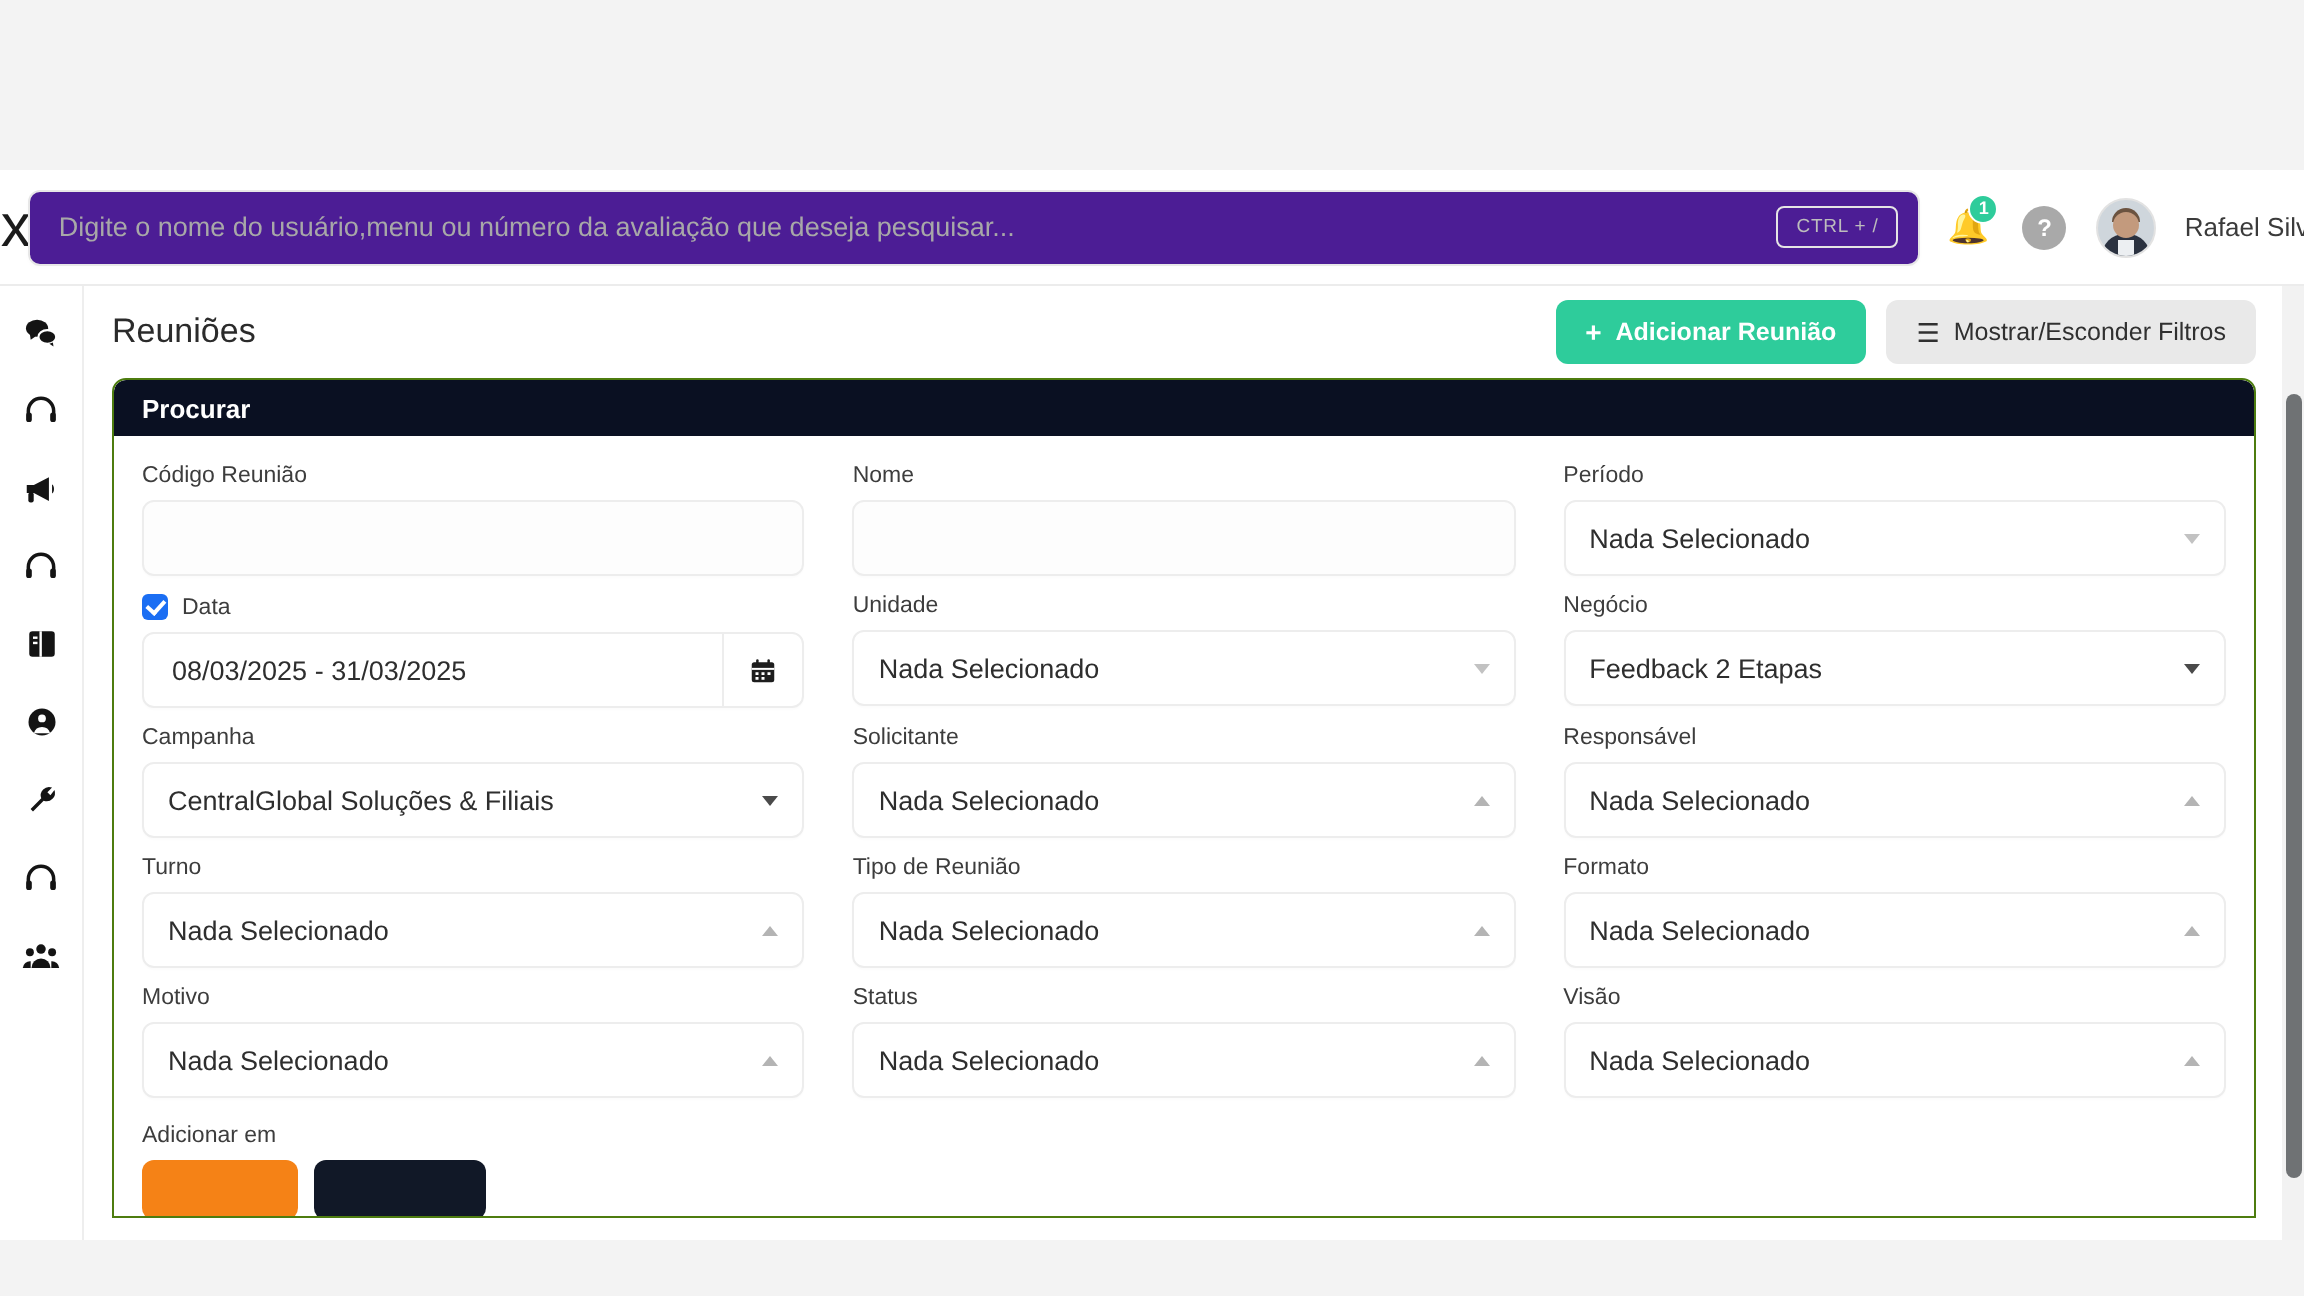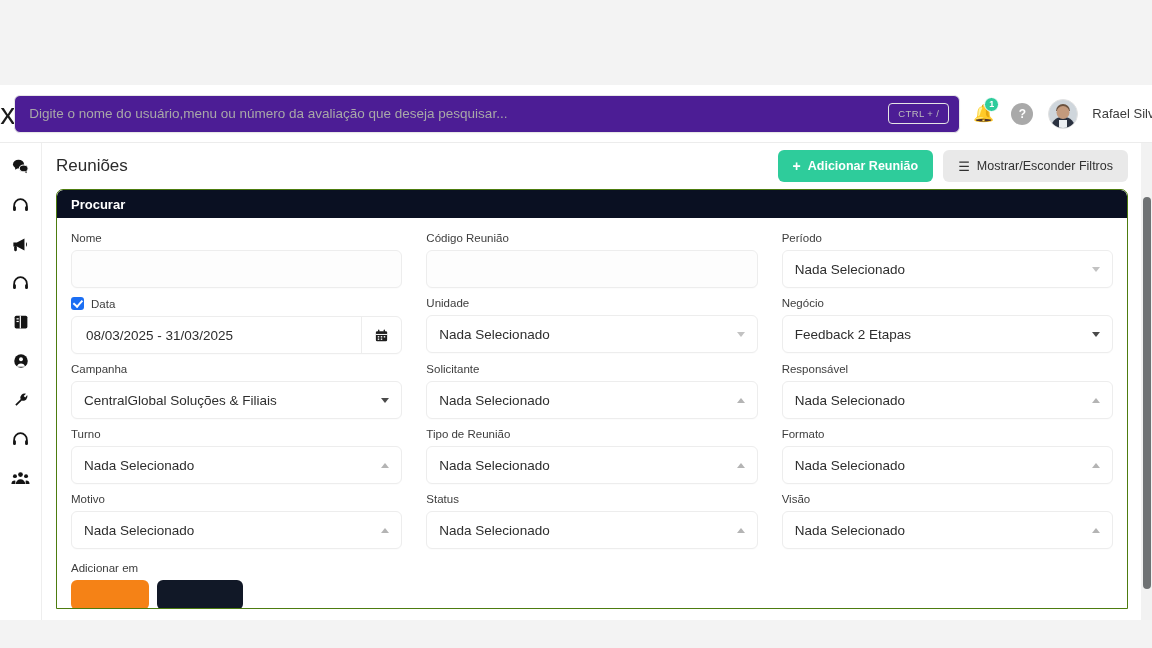--- a/index.html
+++ b/index.html
@@ -413,27 +413,27 @@
             </button>
           </div>
         </div>
 
         <div class="panel">
           <div class="panel-head">Procurar</div>
           <div class="panel-body">
             <div class="grid">
 
               <div class="field">
-                <span class="field-label">Nome</span>
+                <span class="field-label">Código Reunião</span>
                 <div class="control empty">
                   <span class="val"></span>
                 </div>
               </div>
               <div class="field">
-                <span class="field-label">Código Reunião</span>
+                <span class="field-label">Nome</span>
                 <div class="control empty">
                   <span class="val"></span>
                 </div>
               </div>
               <div class="field">
                 <span class="field-label">Período</span>
                 <div class="control">
                   <span class="val">Nada Selecionado</span>
                   <span class="arrow-d light"></span>
                 </div>

